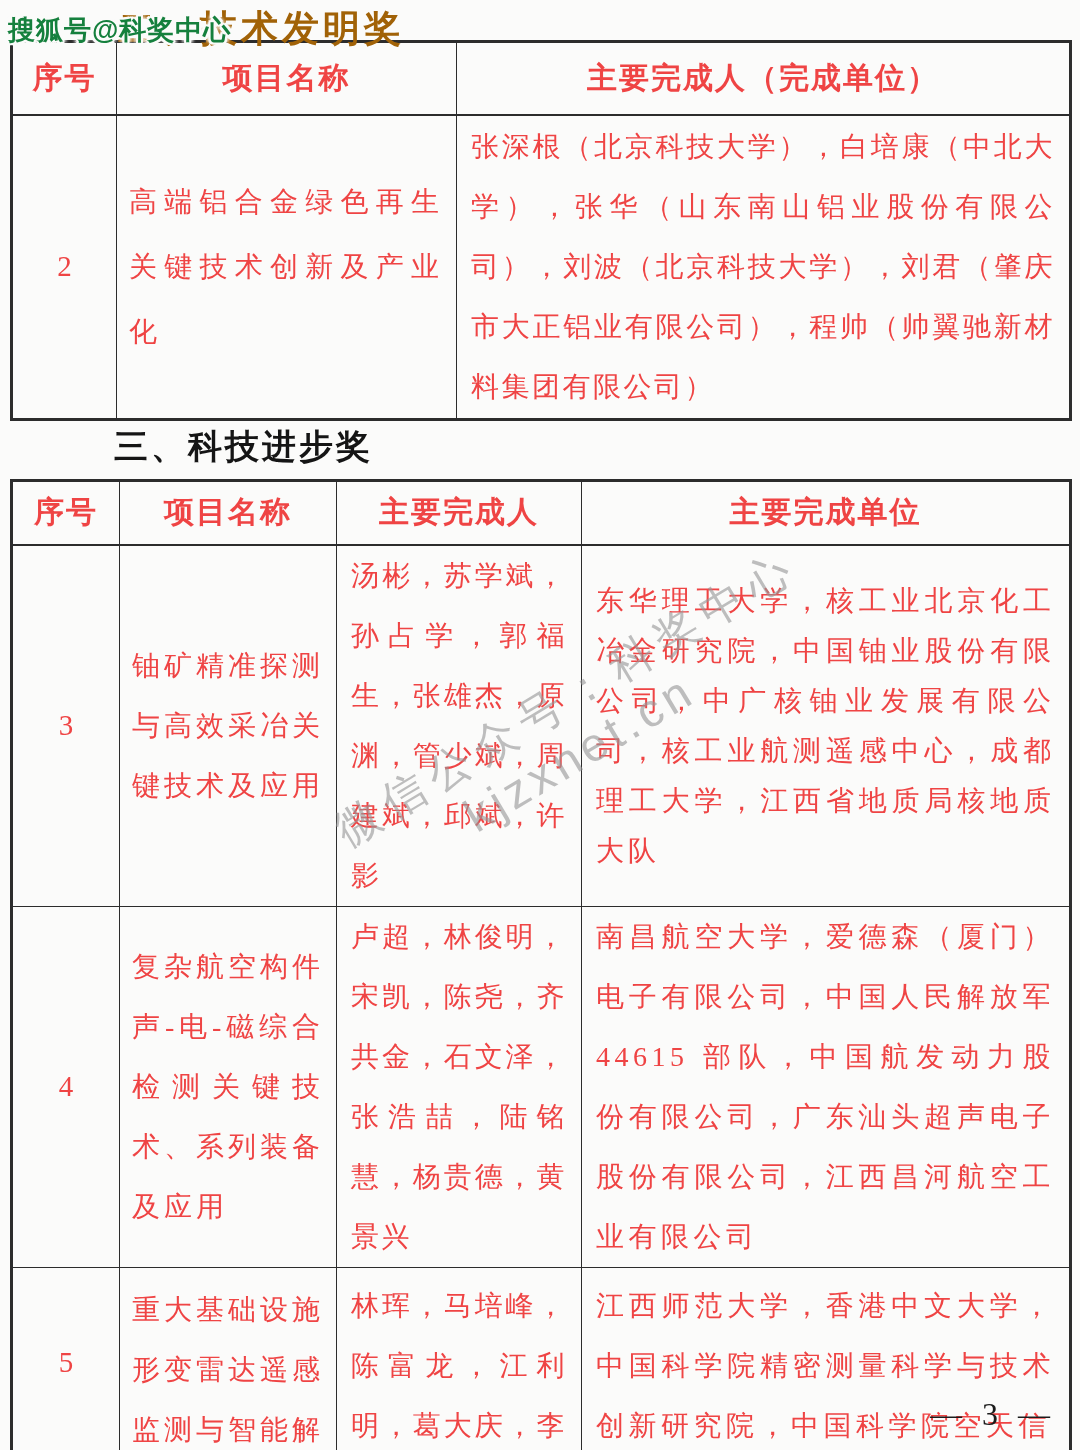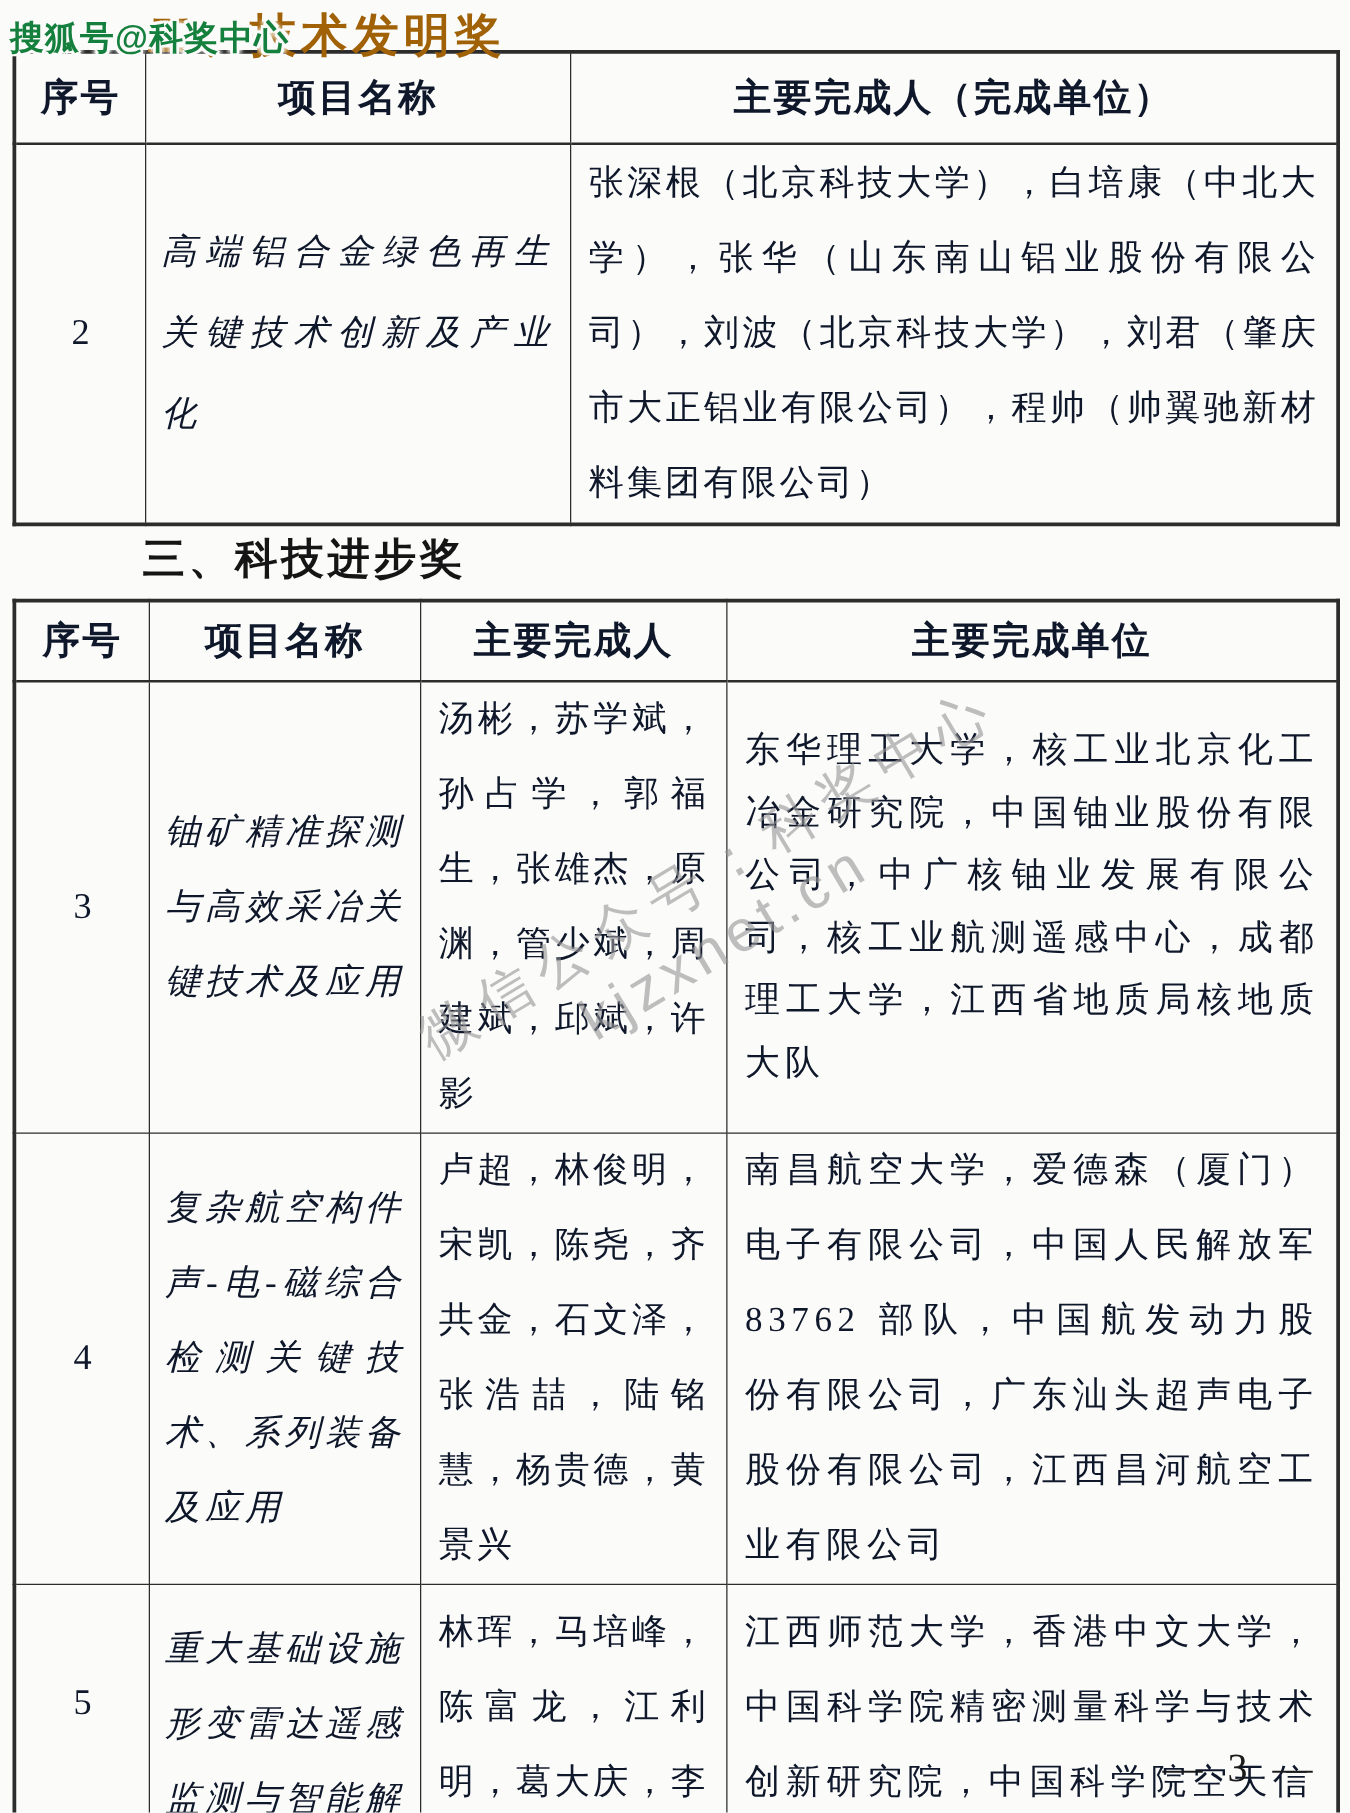--- a/index.html
+++ b/index.html
@@ -19,31 +19,31 @@
     position:absolute;top:424px;left:114px;
     font-family:Liberation Sans, sans-serif;
     font-weight:bold;font-size:34px;letter-spacing:3px;color:#151515;
   }
   
   table{border-collapse:collapse;position:absolute;left:10px;table-layout:fixed;}
   .t1{top:40px;width:1059px;}
   .t2{top:479px;width:1059px;}
   table{border:3px solid #2c2c2c;}
   td{border:1.5px solid #2c2c2c;padding:0 14px;vertical-align:middle;
-     font-size:28px;color:#0f172a;overflow:hidden;}
+     font-size:28px;color:#ef4444;overflow:hidden;}
   .hdr td{
     font-family:"Liberation Sans","DejaVu Sans",sans-serif;
     font-weight:bold;font-size:30px;text-align:center;letter-spacing:2px;
     padding:0 4px;border-bottom-width:2.5px;
   }
   .t1 .hdr{height:73px;}
   .t2 .hdr{height:64px;}
   tr.r2{height:305px;} tr.r3{height:302px;} tr.r4{height:361px;} tr.r5{height:183px;}
   .no{text-align:center;font-size:29px;padding:0;}
-  .proj{text-align:justify;letter-spacing:5px;line-height:65px;padding:14px 12px;font-style:italic;}
+  .proj{text-align:justify;letter-spacing:5px;line-height:65px;padding:4px 12px;}
   .t2 .proj{letter-spacing:4px;line-height:60px;}
   .people{text-align:justify;letter-spacing:2.5px;line-height:60px;margin-top:39px;}
   .units{text-align:justify;letter-spacing:4.5px;line-height:60px;}
   tr.r3 .units{line-height:50px;letter-spacing:4px;}
   
   tr.r5 td{vertical-align:top;}
   .clip{height:181px;overflow:hidden;padding-top:8px;box-sizing:border-box;}
   .numclip{padding-top:78px;}
   
   .wm-top{
@@ -113,21 +113,21 @@
   <tr class="r3">
     <td class="no">3</td>
     <td class="proj">铀矿精准探测与高效采冶关键技术及应用</td>
     <td class="people">汤彬，苏学斌，孙占学，郭福生，张雄杰，原渊，管少斌，周建斌，邱斌，许影</td>
     <td class="units">东华理工大学，核工业北京化工冶金研究院，中国铀业股份有限公司，中广核铀业发展有限公司，核工业航测遥感中心，成都理工大学，江西省地质局核地质大队</td>
   </tr>
   <tr class="r4">
     <td class="no">4</td>
     <td class="proj">复杂航空构件声-电-磁综合检测关键技术、系列装备及应用</td>
     <td class="people">卢超，林俊明，宋凯，陈尧，齐共金，石文泽，张浩喆，陆铭慧，杨贵德，黄景兴</td>
-    <td class="units">南昌航空大学，爱德森（厦门）电子有限公司，中国人民解放军 83762 部队，中国航发动力股份有限公司，广东汕头超声电子股份有限公司，江西昌河航空工业有限公司</td>
+    <td class="units">南昌航空大学，爱德森（厦门）电子有限公司，中国人民解放军 44615 部队，中国航发动力股份有限公司，广东汕头超声电子股份有限公司，江西昌河航空工业有限公司</td>
   </tr>
   <tr class="r5">
     <td class="no">
       <div class="clip numclip">5</div>
     </td>
     <td class="proj">
       <div class="clip">重大基础设施形变雷达遥感监测与智能解</div>
     </td>
     <td class="people">
       <div class="clip">林珲，马培峰，陈富龙，江利明，葛大庆，李吉平，</div>

